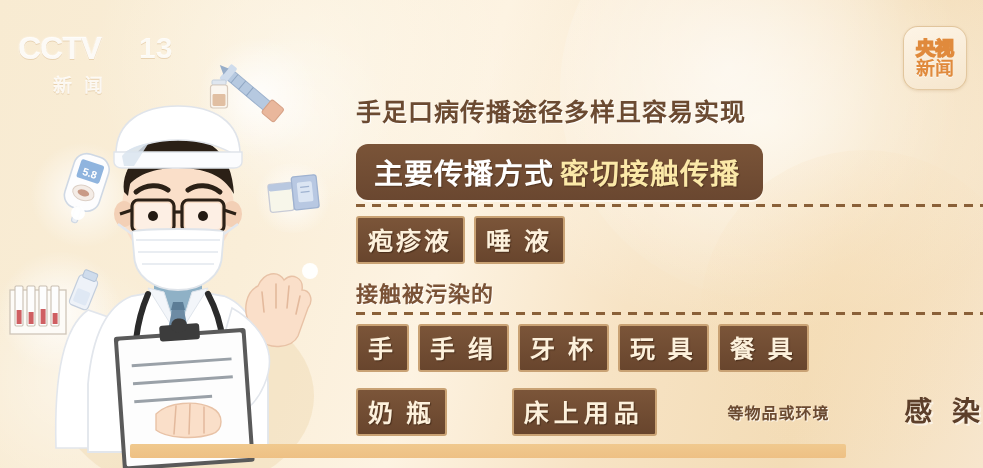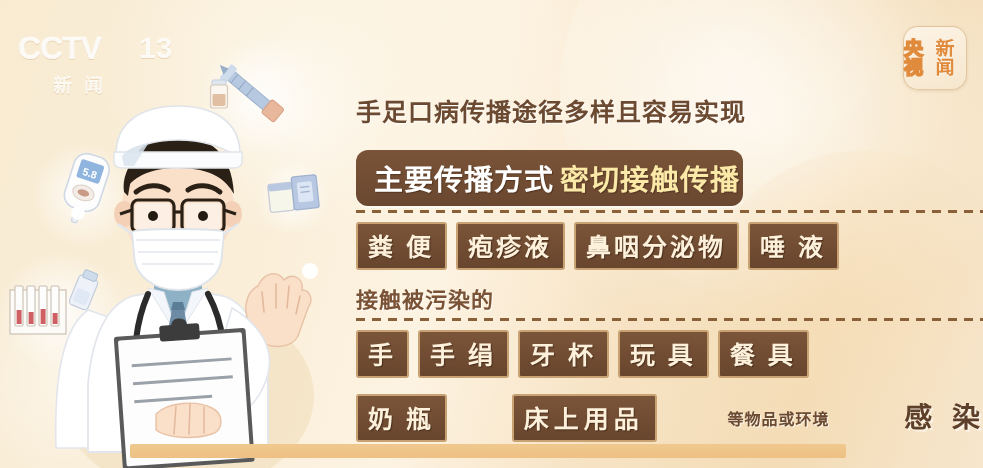--- a/index.html
+++ b/index.html
@@ -47,21 +47,21 @@
     font-size:19px;font-weight:700;color:rgba(255,255,255,.88);
     text-shadow:0 1px 0 rgba(214,180,134,.5);
   }
 
   
   .badge{
     position:absolute;right:16px;top:26px;width:64px;height:64px;border-radius:15px;
     background:linear-gradient(160deg,#fdf4e6,#f6e6cd);
     border:1.5px solid rgba(214,178,128,.65);
     box-shadow:0 1px 3px rgba(180,140,90,.25);
-    display:flex;align-items:center;justify-content:center;gap:1px;
+    display:flex;flex-direction:column;align-items:center;justify-content:center;gap:1px;
     padding:4px 0;box-sizing:border-box;
   }
   .badge .line{display:flex;gap:3px;}
   .badge .g{
     font-size:19px;font-weight:700;line-height:1;
     font-family:"Liberation Sans","DejaVu Sans",sans-serif;
   }
   .badge .hollow{color:#fdf6ea;-webkit-text-stroke:1.6px #e08a3c;text-shadow:0 0 1px #e08a3c;}
   .badge .solid{color:#e08a3c;text-shadow:0 1px 0 rgba(255,255,255,.7);}
 
@@ -84,23 +84,23 @@
   
   .content{position:absolute;left:356px;top:92px;width:630px;}
 
   .headline{
     font-size:25px;font-weight:700;color:#6b4a31;letter-spacing:1px;
     text-shadow:1px 1px 0 rgba(255,255,255,.85);
     white-space:nowrap;
   }
 
   .pill{
-    display:inline-block;margin-top:22px;
+    display:inline-block;margin-top:16px;
     background:linear-gradient(180deg,#7a5438,#6a4730);
-    border-radius:12px;padding:6px 3px 8px 18px;
+    border-radius:12px;padding:6px 23px 8px 18px;
     box-shadow:0 2px 0 rgba(255,255,255,.55);
     white-space:nowrap;
   }
   .pill .w{font-size:29px;font-weight:700;color:#ffffff;letter-spacing:1px;
            text-shadow:1px 1px 1px rgba(60,35,18,.55);}
   .pill .y{font-size:29px;font-weight:700;color:#fbe9a8;letter-spacing:1px;margin-left:6px;
            text-shadow:1px 1px 1px rgba(60,35,18,.55);}
 
   .subhead{
     margin-top:12px;font-size:22px;font-weight:700;color:#7a5236;letter-spacing:1px;
@@ -361,27 +361,21 @@
 
     <div class="headline">手足口病传播途径多样且容易实现</div>
 
     <div class="pill">
       <span class="w">主要传播方式</span><span class="y">密切接触传播</span>
     </div>
 
     <div class="dash"></div>
     <div class="tagrow">
       <div class="tag">
-          <span>粪 便</span>
-        </div>
-      <div class="tag">
           <span>疱疹液</span>
-        </div>
-      <div class="tag">
-          <span>鼻咽分泌物</span>
         </div>
       <div class="tag">
           <span>唾 液</span>
         </div>
     </div>
 
     <div class="subhead">接触被污染的</div>
     <div class="dash"></div>
     <div class="tagrow">
       <div class="tag">

